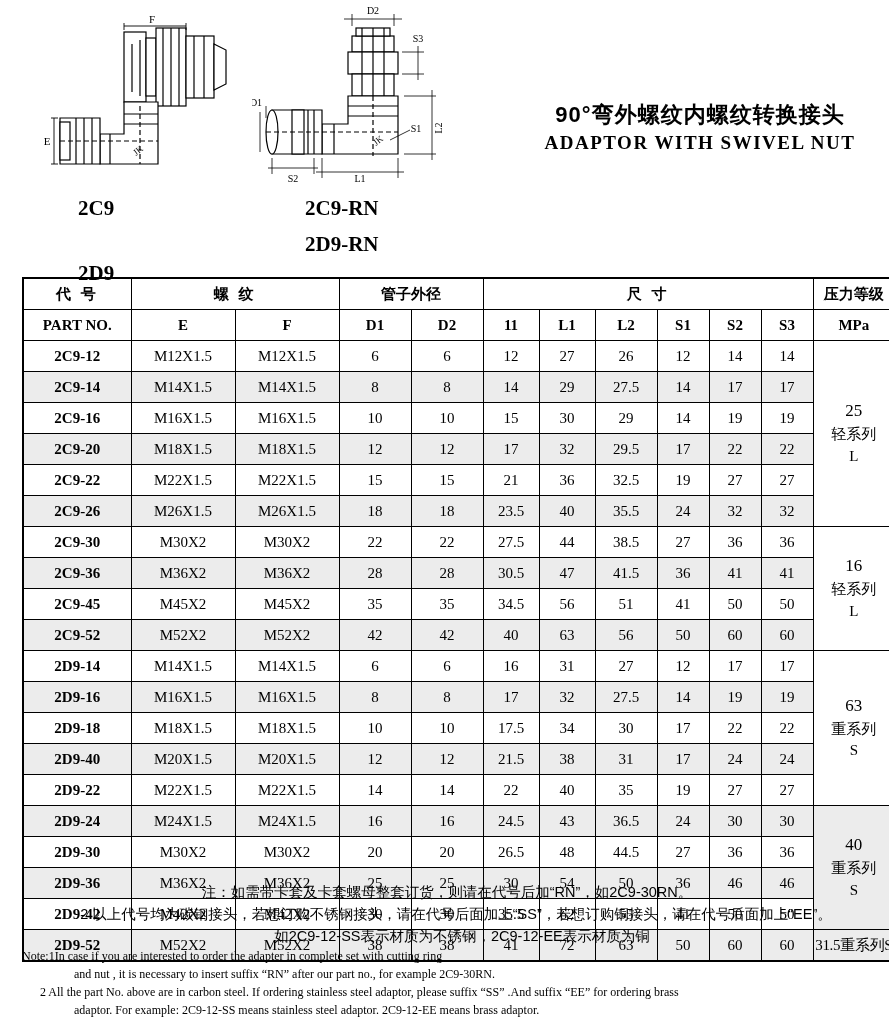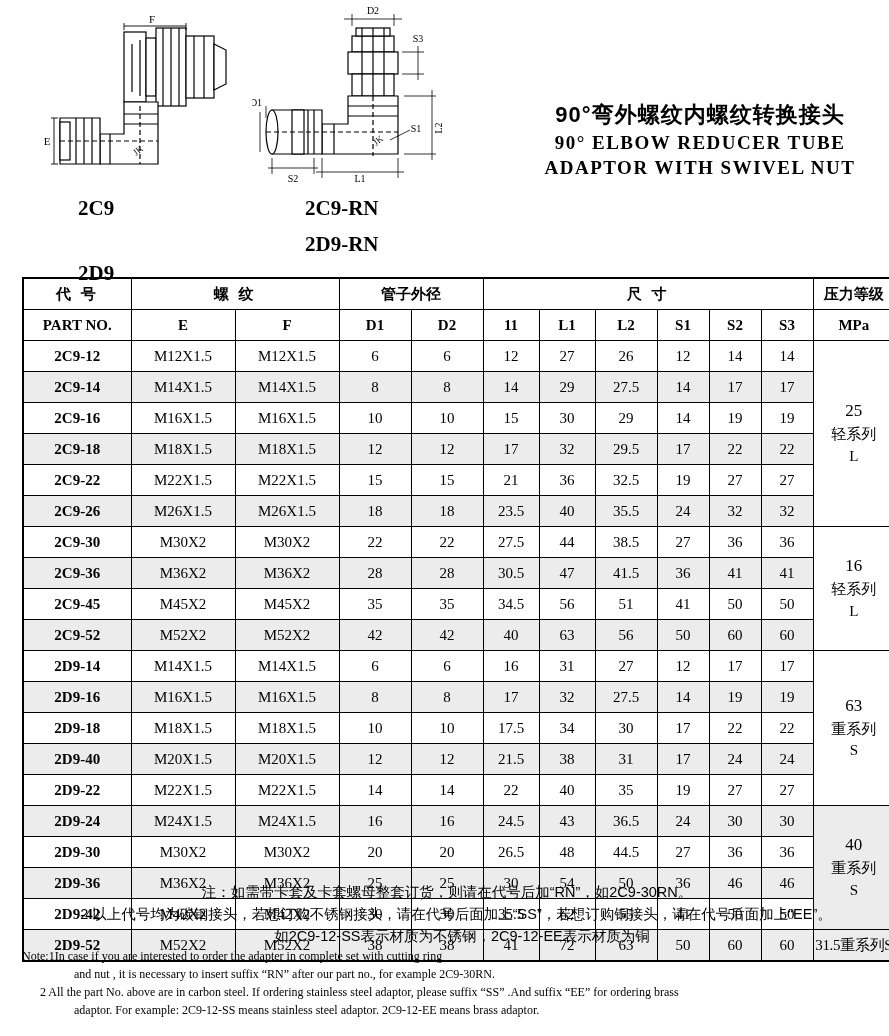--- a/index.html
+++ b/index.html
@@ -250,21 +250,20 @@
         <text x="4" y="100" font-family="Liberation Serif, serif" font-size="10" text-anchor="middle">D1</text>
         <text x="164" y="126" font-family="Liberation Serif, serif" font-size="10" text-anchor="middle">S1</text>
         <text x="41" y="176" font-family="Liberation Serif, serif" font-size="10" text-anchor="middle">S2</text>
         <text x="108" y="176" font-family="Liberation Serif, serif" font-size="10" text-anchor="middle">L1</text>
         <text x="124" y="140" font-family="Liberation Serif, serif" font-size="9" transform="rotate(-38 124 140)">JK</text>
       </svg>
     </div>
 
     <div class="title-block">
       <div class="title-cn">90°弯外螺纹内螺纹转换接头</div>
-      <div class="title-en">90° ELBOW REDUCER TUBE</div>
       <div class="title-en">ADAPTOR WITH SWIVEL NUT</div>
     </div>
 
     <div class="code-block code-left">2C9</div>
     <div class="code-block code-left2">2D9</div>
     <div class="code-block code-mid">2C9-RN</div>
     <div class="code-block code-mid2">2D9-RN</div>
   </div>
 
   <div class="table-wrap">
@@ -341,21 +340,21 @@
             <td>10</td>
             <td>10</td>
             <td>15</td>
             <td>30</td>
             <td>29</td>
             <td>14</td>
             <td>19</td>
             <td>19</td>
           </tr>
           <tr class="alt">
-            <td class="part">2C9-18</td>
+            <td class="part">2C9-20</td>
             <td>M18X1.5</td>
             <td>M18X1.5</td>
             <td>12</td>
             <td>12</td>
             <td>17</td>
             <td>32</td>
             <td>29.5</td>
             <td>17</td>
             <td>22</td>
             <td>22</td>

